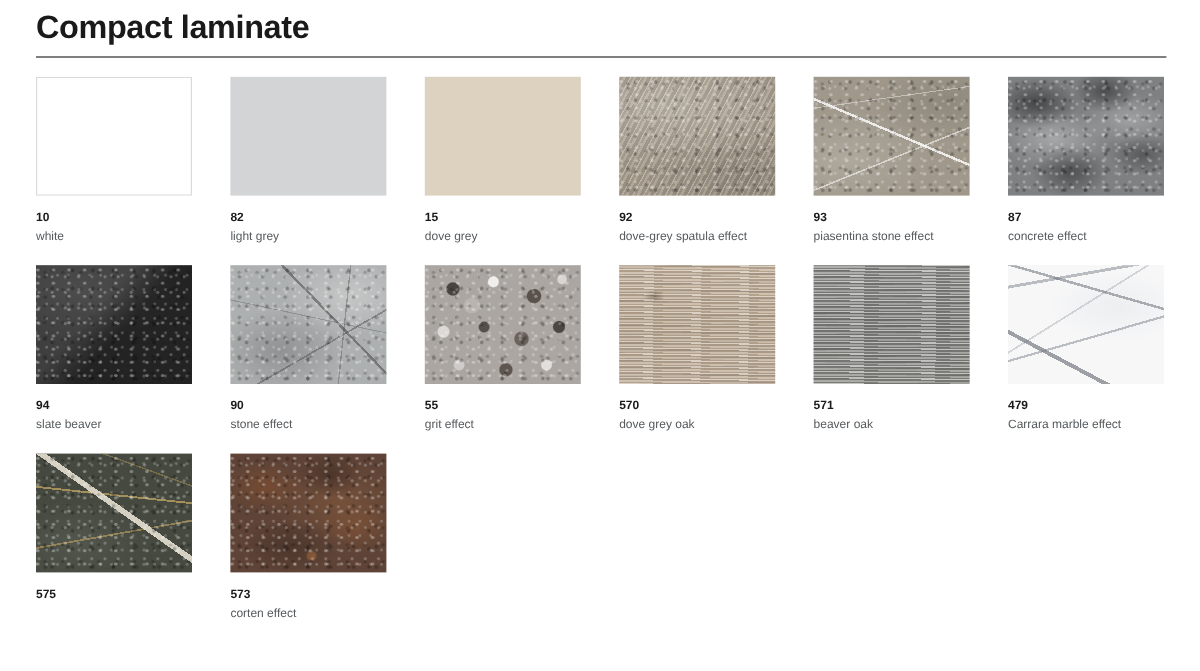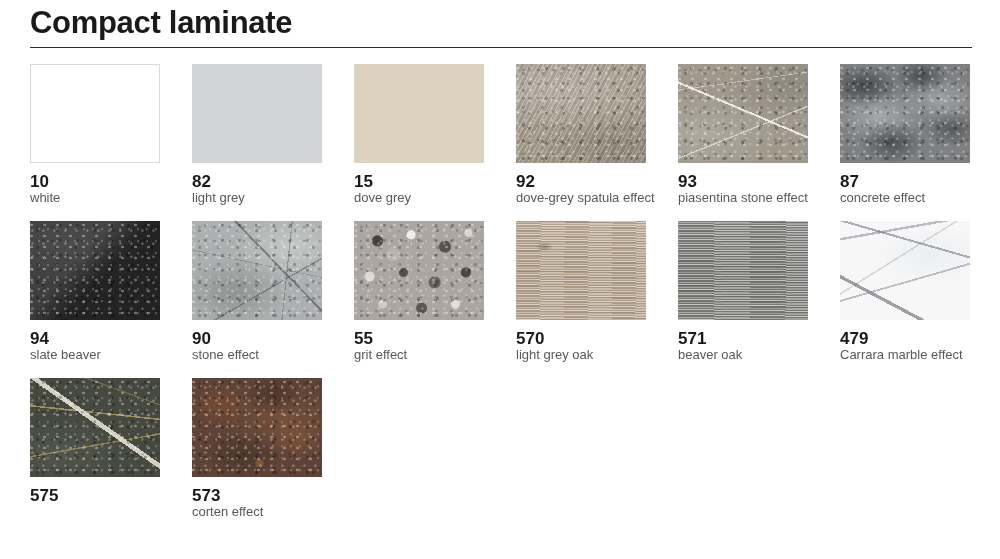--- a/index.html
+++ b/index.html
@@ -18,21 +18,21 @@
   .page {
     position: relative;
     width: 1000px;
     height: 559px;
     box-sizing: border-box;
   }
   .page-title {
     position: absolute;
     left: 30px;
     top: 4px;
-    font-size: 31px;
+    font-size: 27px;
     font-weight: bold;
     color: #1a1a1a;
     letter-spacing: -0.3px;
     line-height: 38px;
     margin: 0;
   }
   .title-rule {
     position: absolute;
     left: 30px;
     top: 47px;
@@ -58,27 +58,27 @@
     width: 130px;
     height: 99px;
     overflow: hidden;
     background: #cfcfcf;
   }
   .swatch-caption {
     margin-top: 11px;
     width: 150px;
   }
   .swatch-code {
-    font-size: 17px;
+    font-size: 10px;
     font-weight: bold;
     color: #1a1a1a;
     line-height: 16px;
   }
   .swatch-name {
-    font-size: 13px;
+    font-size: 10px;
     font-weight: normal;
     color: #55595c;
     line-height: 16px;
   }
 
   
   .tex-white {
     background: #ffffff;
     box-shadow: inset 0 0 0 1px #d9dadb;
   }
@@ -309,21 +309,21 @@
         <div class="swatch-chip tex-grit noise" style="--base: #aba6a2;"></div>
         <div class="swatch-caption">
           <div class="swatch-code">55</div>
           <div class="swatch-name">grit effect</div>
         </div>
       </div>
       <div class="swatch-cell">
         <div class="swatch-chip tex-oak-dove" style="--base: #c4b3a0;"></div>
         <div class="swatch-caption">
           <div class="swatch-code">570</div>
-          <div class="swatch-name">light grey oak</div>
+          <div class="swatch-name">dove grey oak</div>
         </div>
       </div>
       <div class="swatch-cell">
         <div class="swatch-chip tex-oak-beaver" style="--base: #95968f;"></div>
         <div class="swatch-caption">
           <div class="swatch-code">571</div>
           <div class="swatch-name">beaver oak</div>
         </div>
       </div>
       <div class="swatch-cell">

